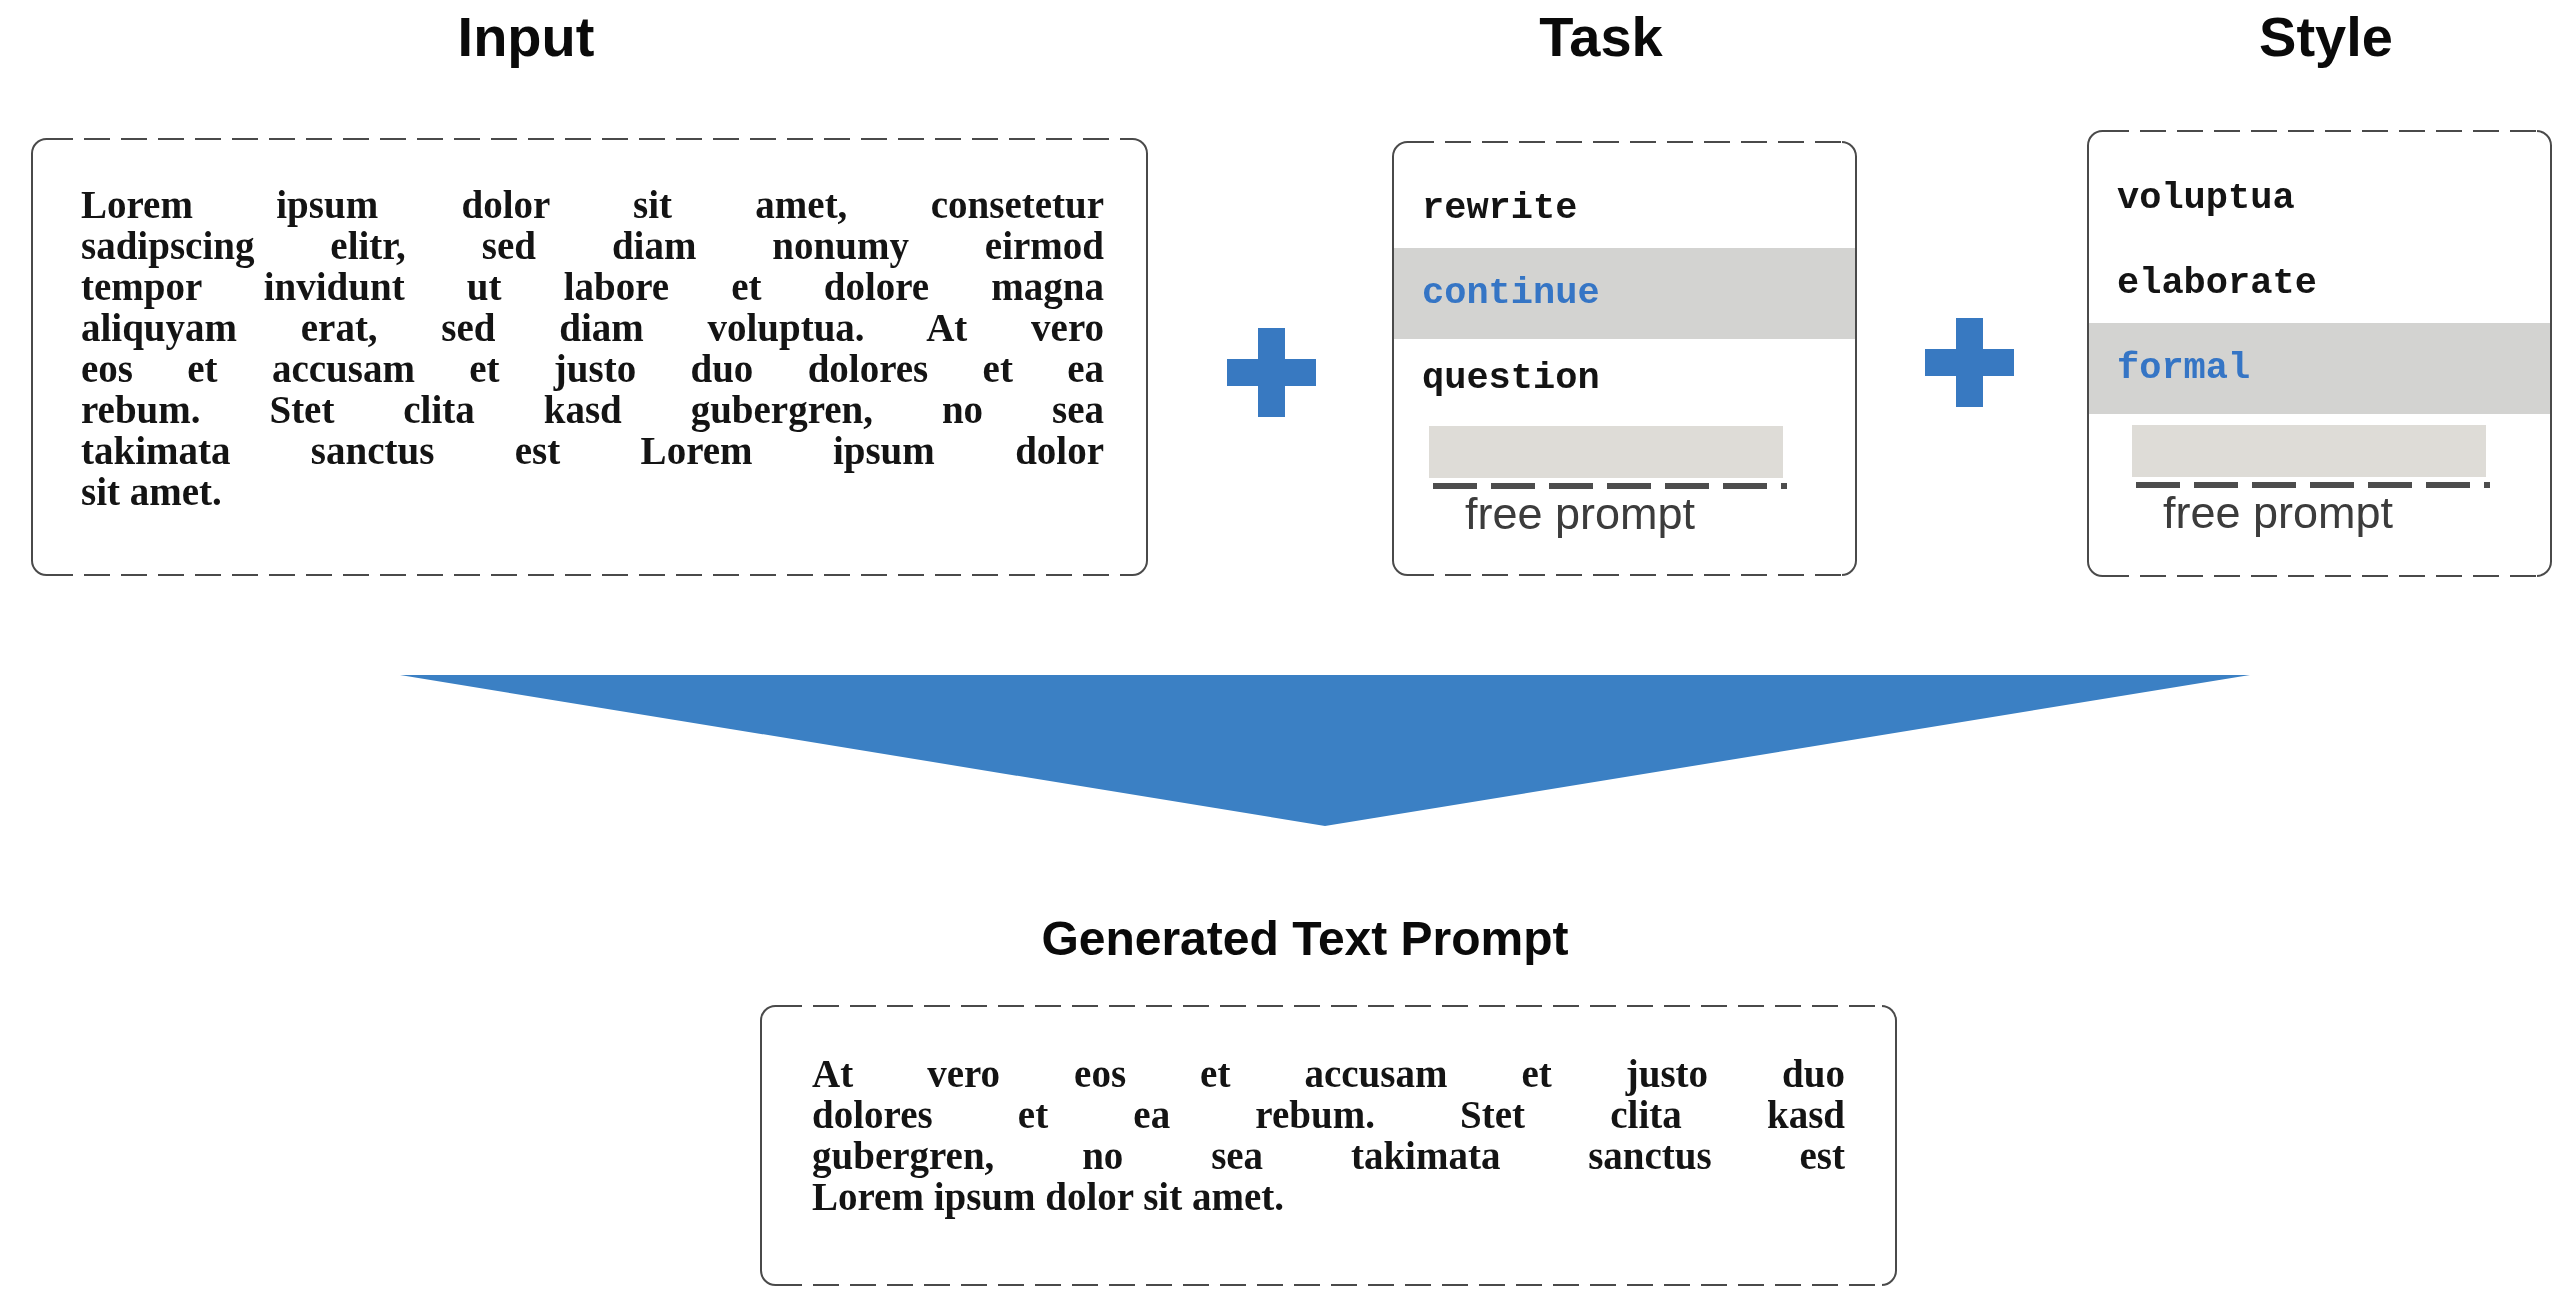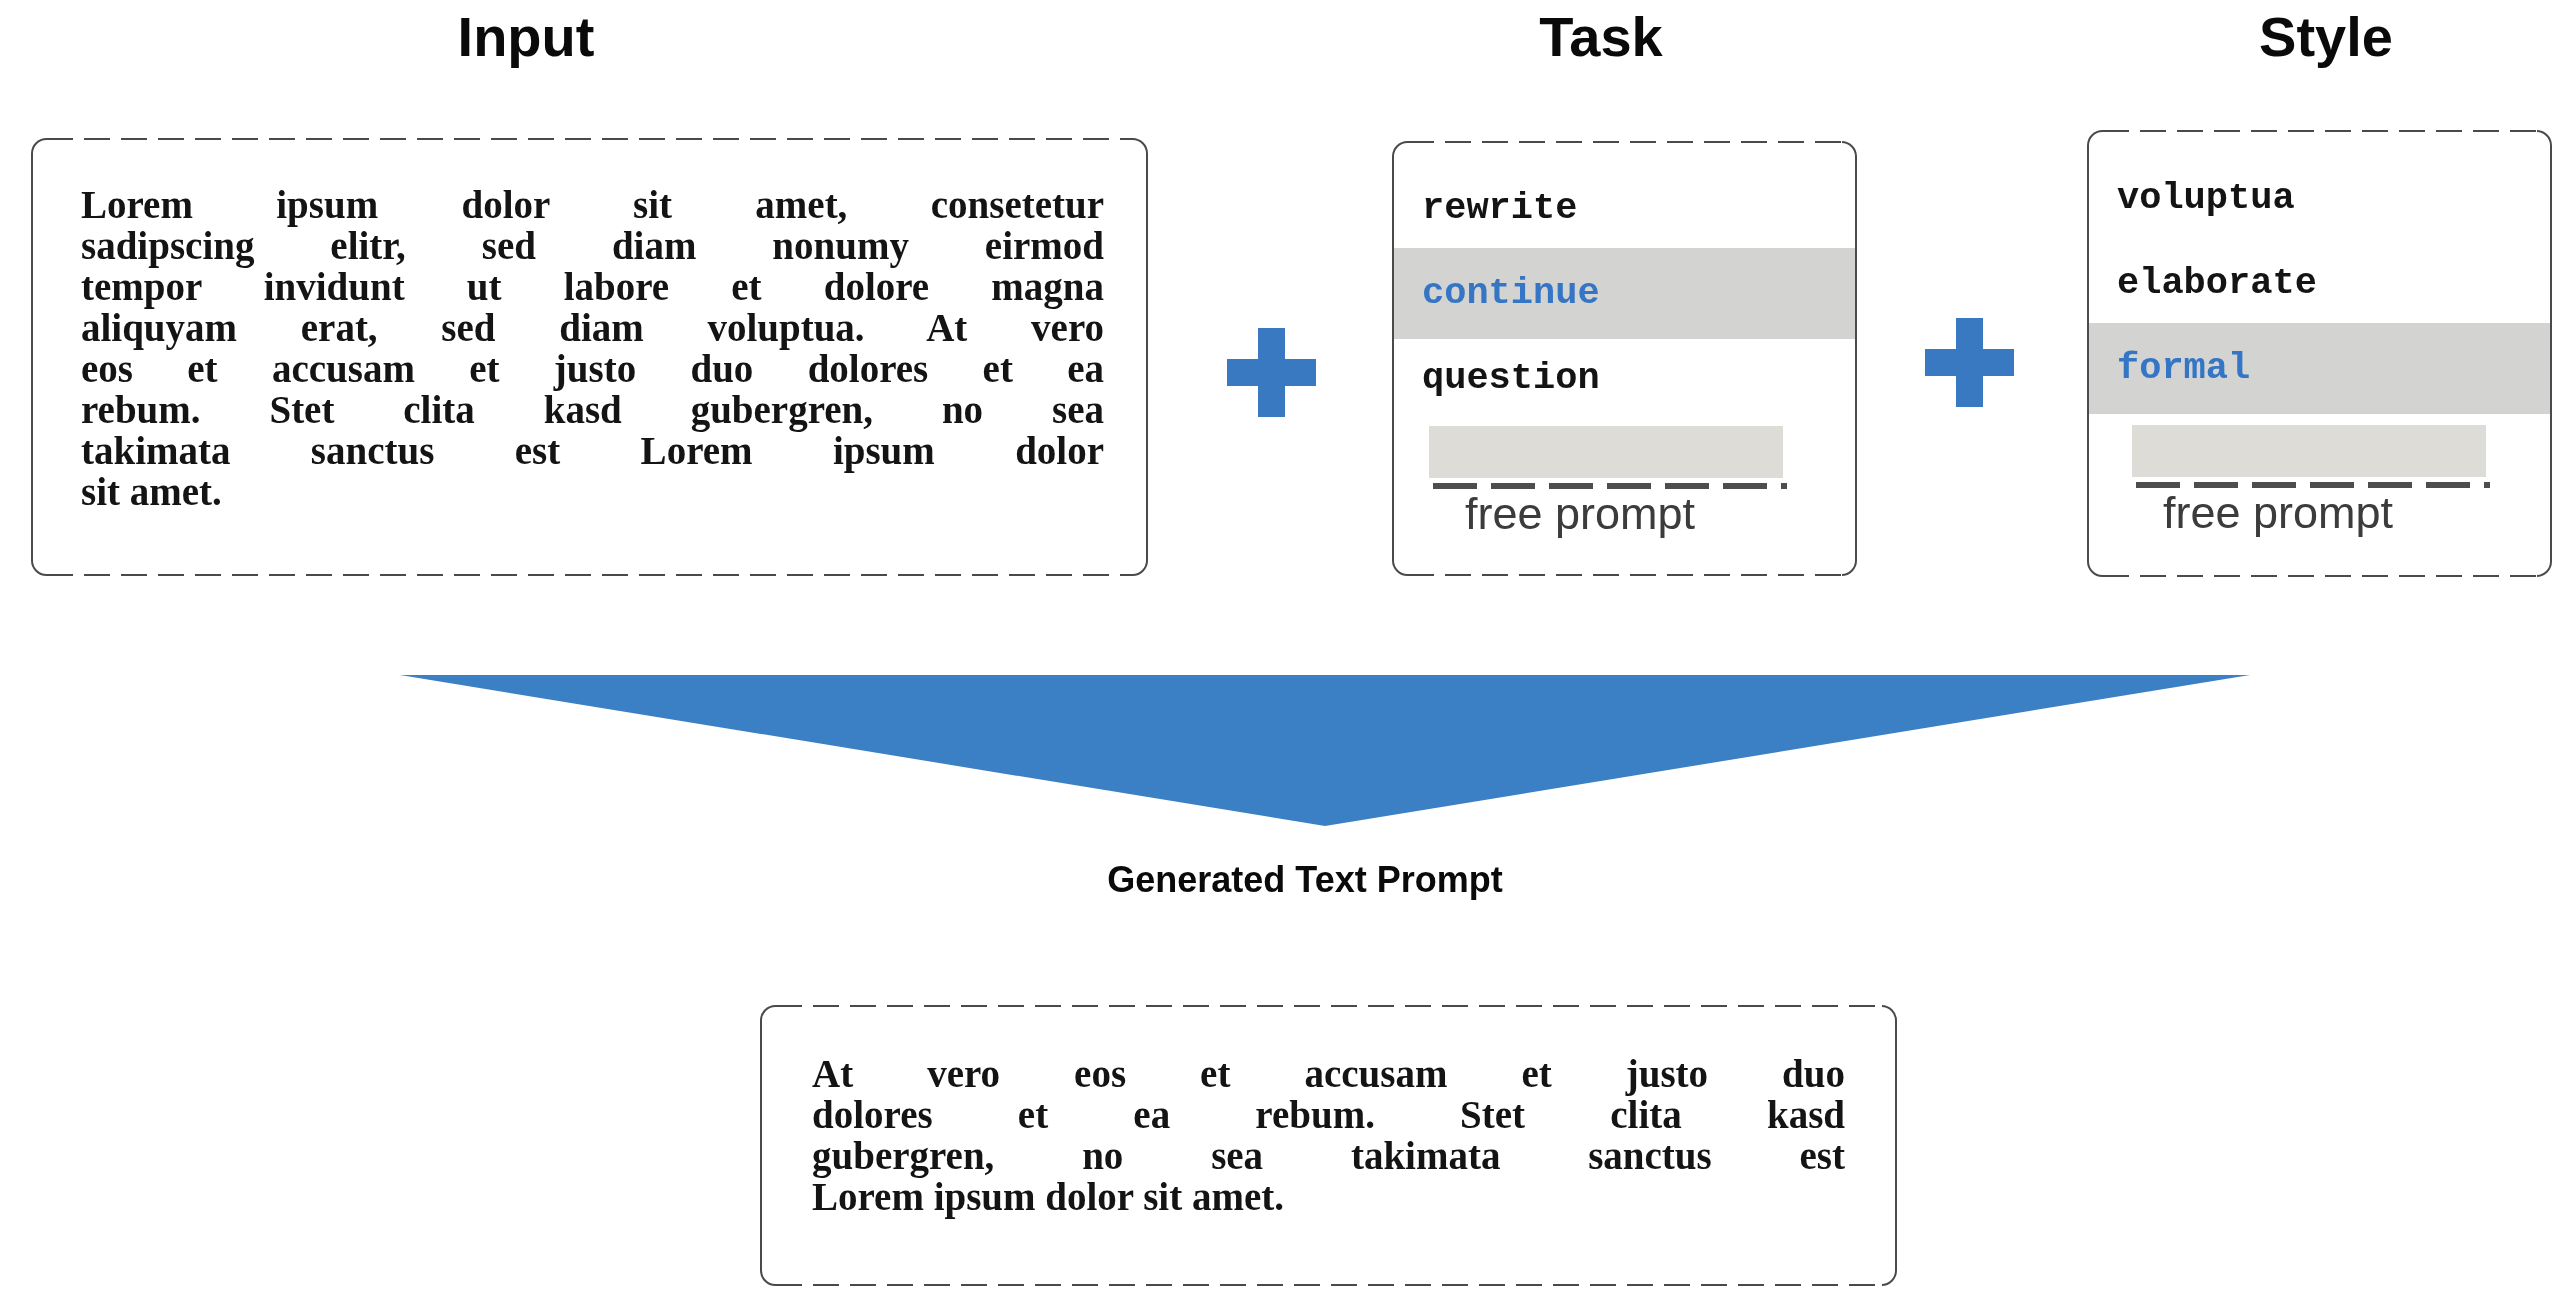--- a/index.html
+++ b/index.html
@@ -87,21 +87,21 @@
   <div class="menu-row mono" style="top:21px;">voluptua</div>
   <div class="menu-row mono" style="top:106px;">elaborate</div>
   <div class="menu-row mono selected" style="top:191px;">formal</div>
   <div class="field" style="left:43px;top:293px;width:354px;"></div>
   <div class="field-underline" style="left:47px;top:350px;width:354px;"></div>
   <div class="free-label" style="left:46px;top:355px;">free prompt</div>
 </div>
 
 <div class="triangle"></div>
 
-<div class="hdr" style="left:919px;top:859px;width:772px;font-size:36px;">Generated Text Prompt</div>
+<div class="hdr" style="left:919px;top:911px;width:772px;font-size:48px;">Generated Text Prompt</div>
 
 <div class="panel" style="left:760px;top:1005px;width:1137px;height:281px;padding-left:15px;">
   <div class="notch top"></div>
   <div class="notch bot"></div>
   <div class="para" style="left:50px;right:50px;top:46px;">
     <div class="jline">At vero eos et accusam et justo duo</div>
     <div class="jline">dolores et ea rebum. Stet clita kasd</div>
     <div class="jline">gubergren, no sea takimata sanctus est</div>
     <div class="lline">Lorem ipsum dolor sit amet.</div>
   </div>

